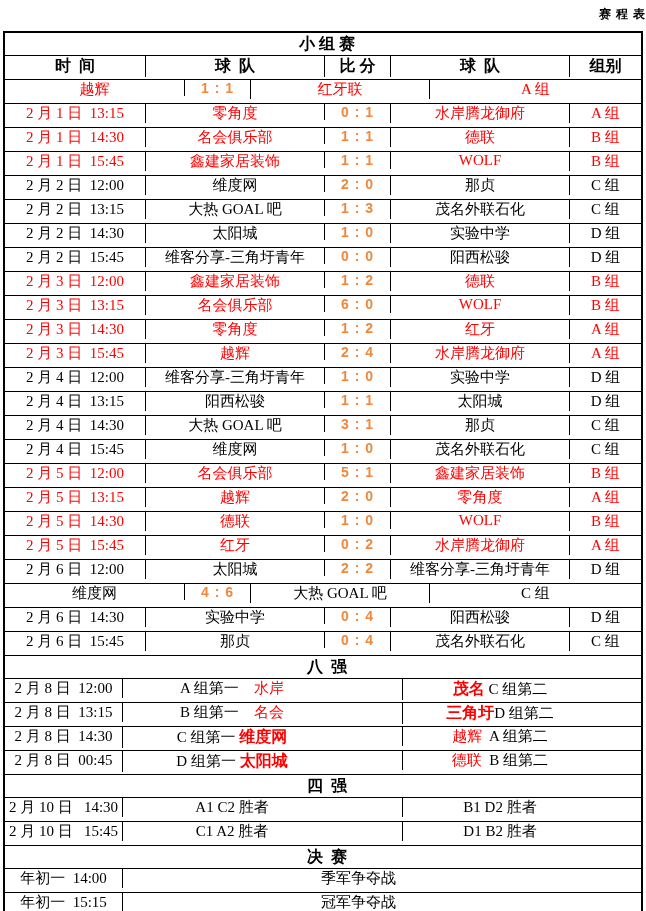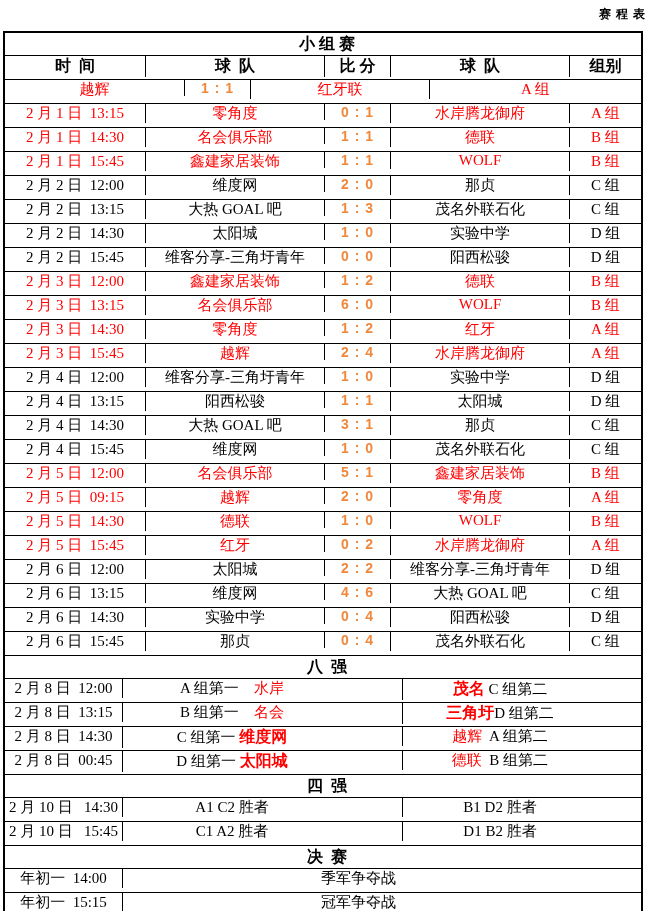--- a/index.html
+++ b/index.html
@@ -194,21 +194,21 @@
         <div class="cell gc-group">C 组</div>
       </div>
       <div class="row match red">
         <div class="cell gc-time">2 月 5 日  12:00</div>
         <div class="cell gc-team">名会俱乐部</div>
         <div class="cell gc-score score">5 : 1</div>
         <div class="cell gc-team">鑫建家居装饰</div>
         <div class="cell gc-group">B 组</div>
       </div>
       <div class="row match red">
-        <div class="cell gc-time">2 月 5 日  09:15</div>
+        <div class="cell gc-time">2 月 5 日  13:15</div>
         <div class="cell gc-team">越辉</div>
         <div class="cell gc-score score">2 : 0</div>
         <div class="cell gc-team">零角度</div>
         <div class="cell gc-group">A 组</div>
       </div>
       <div class="row match red">
         <div class="cell gc-time">2 月 5 日  14:30</div>
         <div class="cell gc-team">德联</div>
         <div class="cell gc-score score">1 : 0</div>
         <div class="cell gc-team">WOLF</div>
@@ -222,21 +222,20 @@
         <div class="cell gc-group">A 组</div>
       </div>
       <div class="row match">
         <div class="cell gc-time">2 月 6 日  12:00</div>
         <div class="cell gc-team">太阳城</div>
         <div class="cell gc-score score">2 : 2</div>
         <div class="cell gc-team">维客分享-三角圩青年</div>
         <div class="cell gc-group">D 组</div>
       </div>
       <div class="row match">
-        <div class="cell gc-time">2 月 6 日  13:15</div>
         <div class="cell gc-team">维度网</div>
         <div class="cell gc-score score">4 : 6</div>
         <div class="cell gc-team">大热 GOAL 吧</div>
         <div class="cell gc-group">C 组</div>
       </div>
       <div class="row match">
         <div class="cell gc-time">2 月 6 日  14:30</div>
         <div class="cell gc-team">实验中学</div>
         <div class="cell gc-score score">0 : 4</div>
         <div class="cell gc-team">阳西松骏</div>

